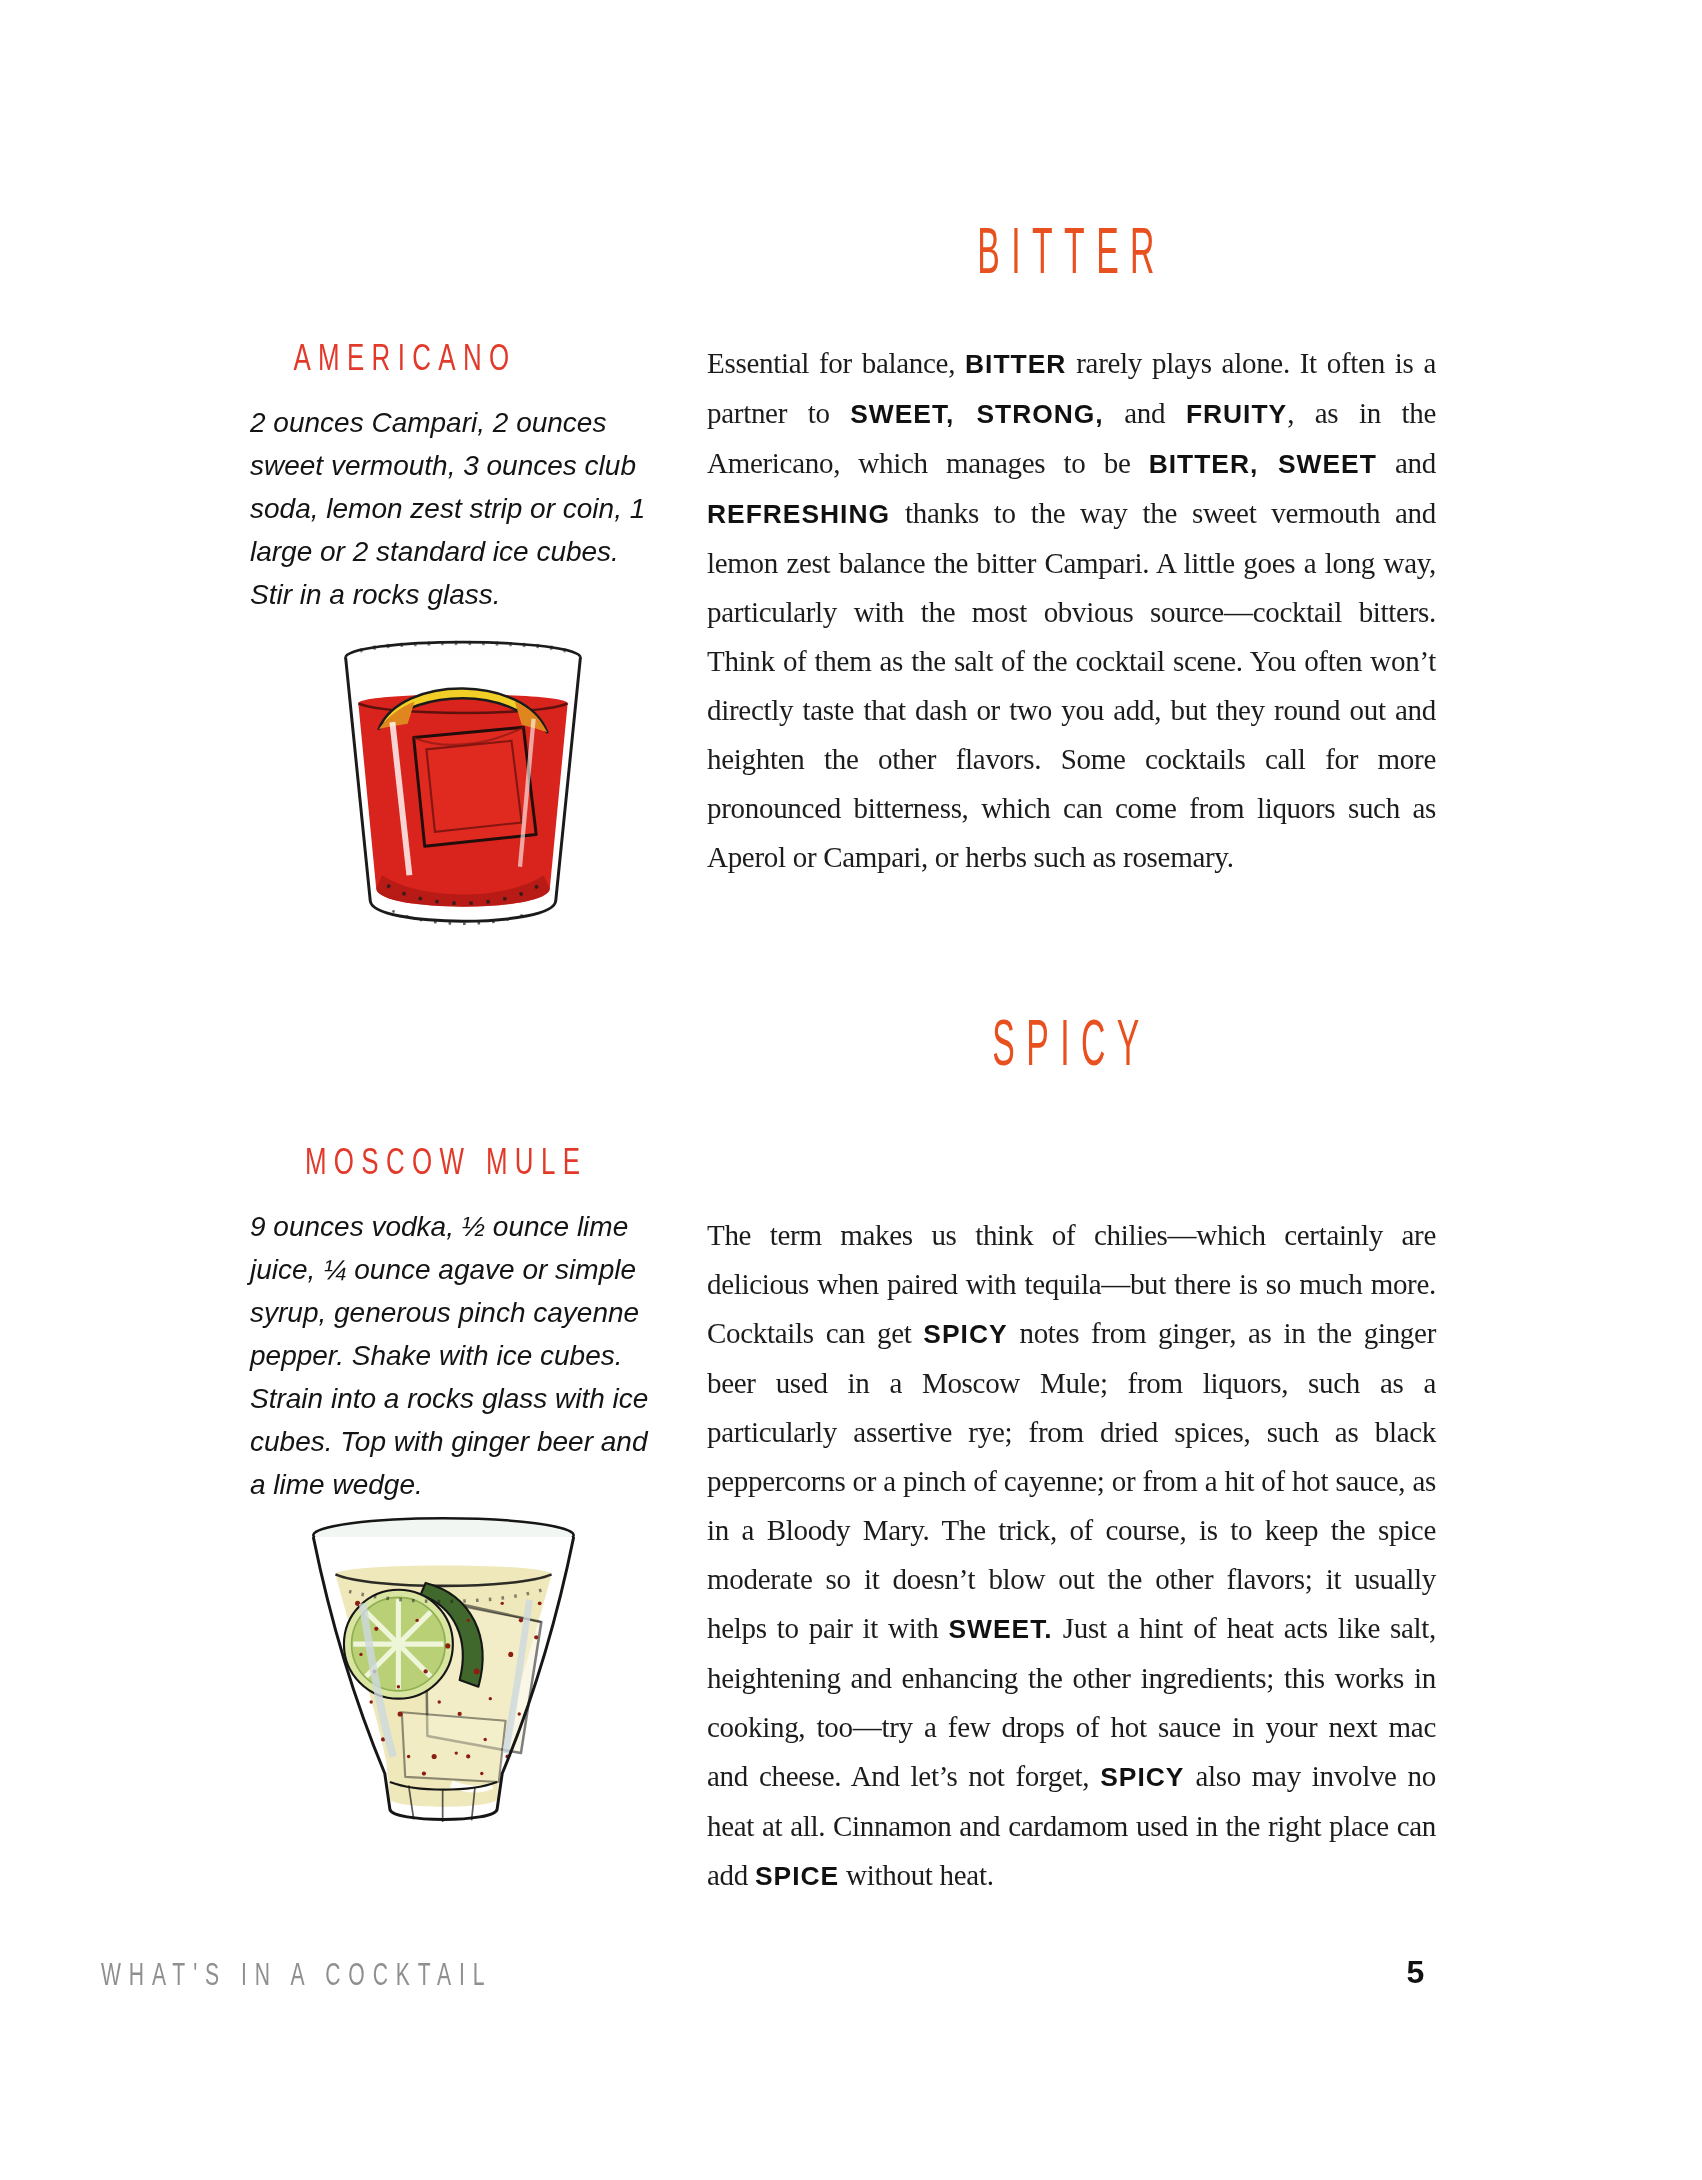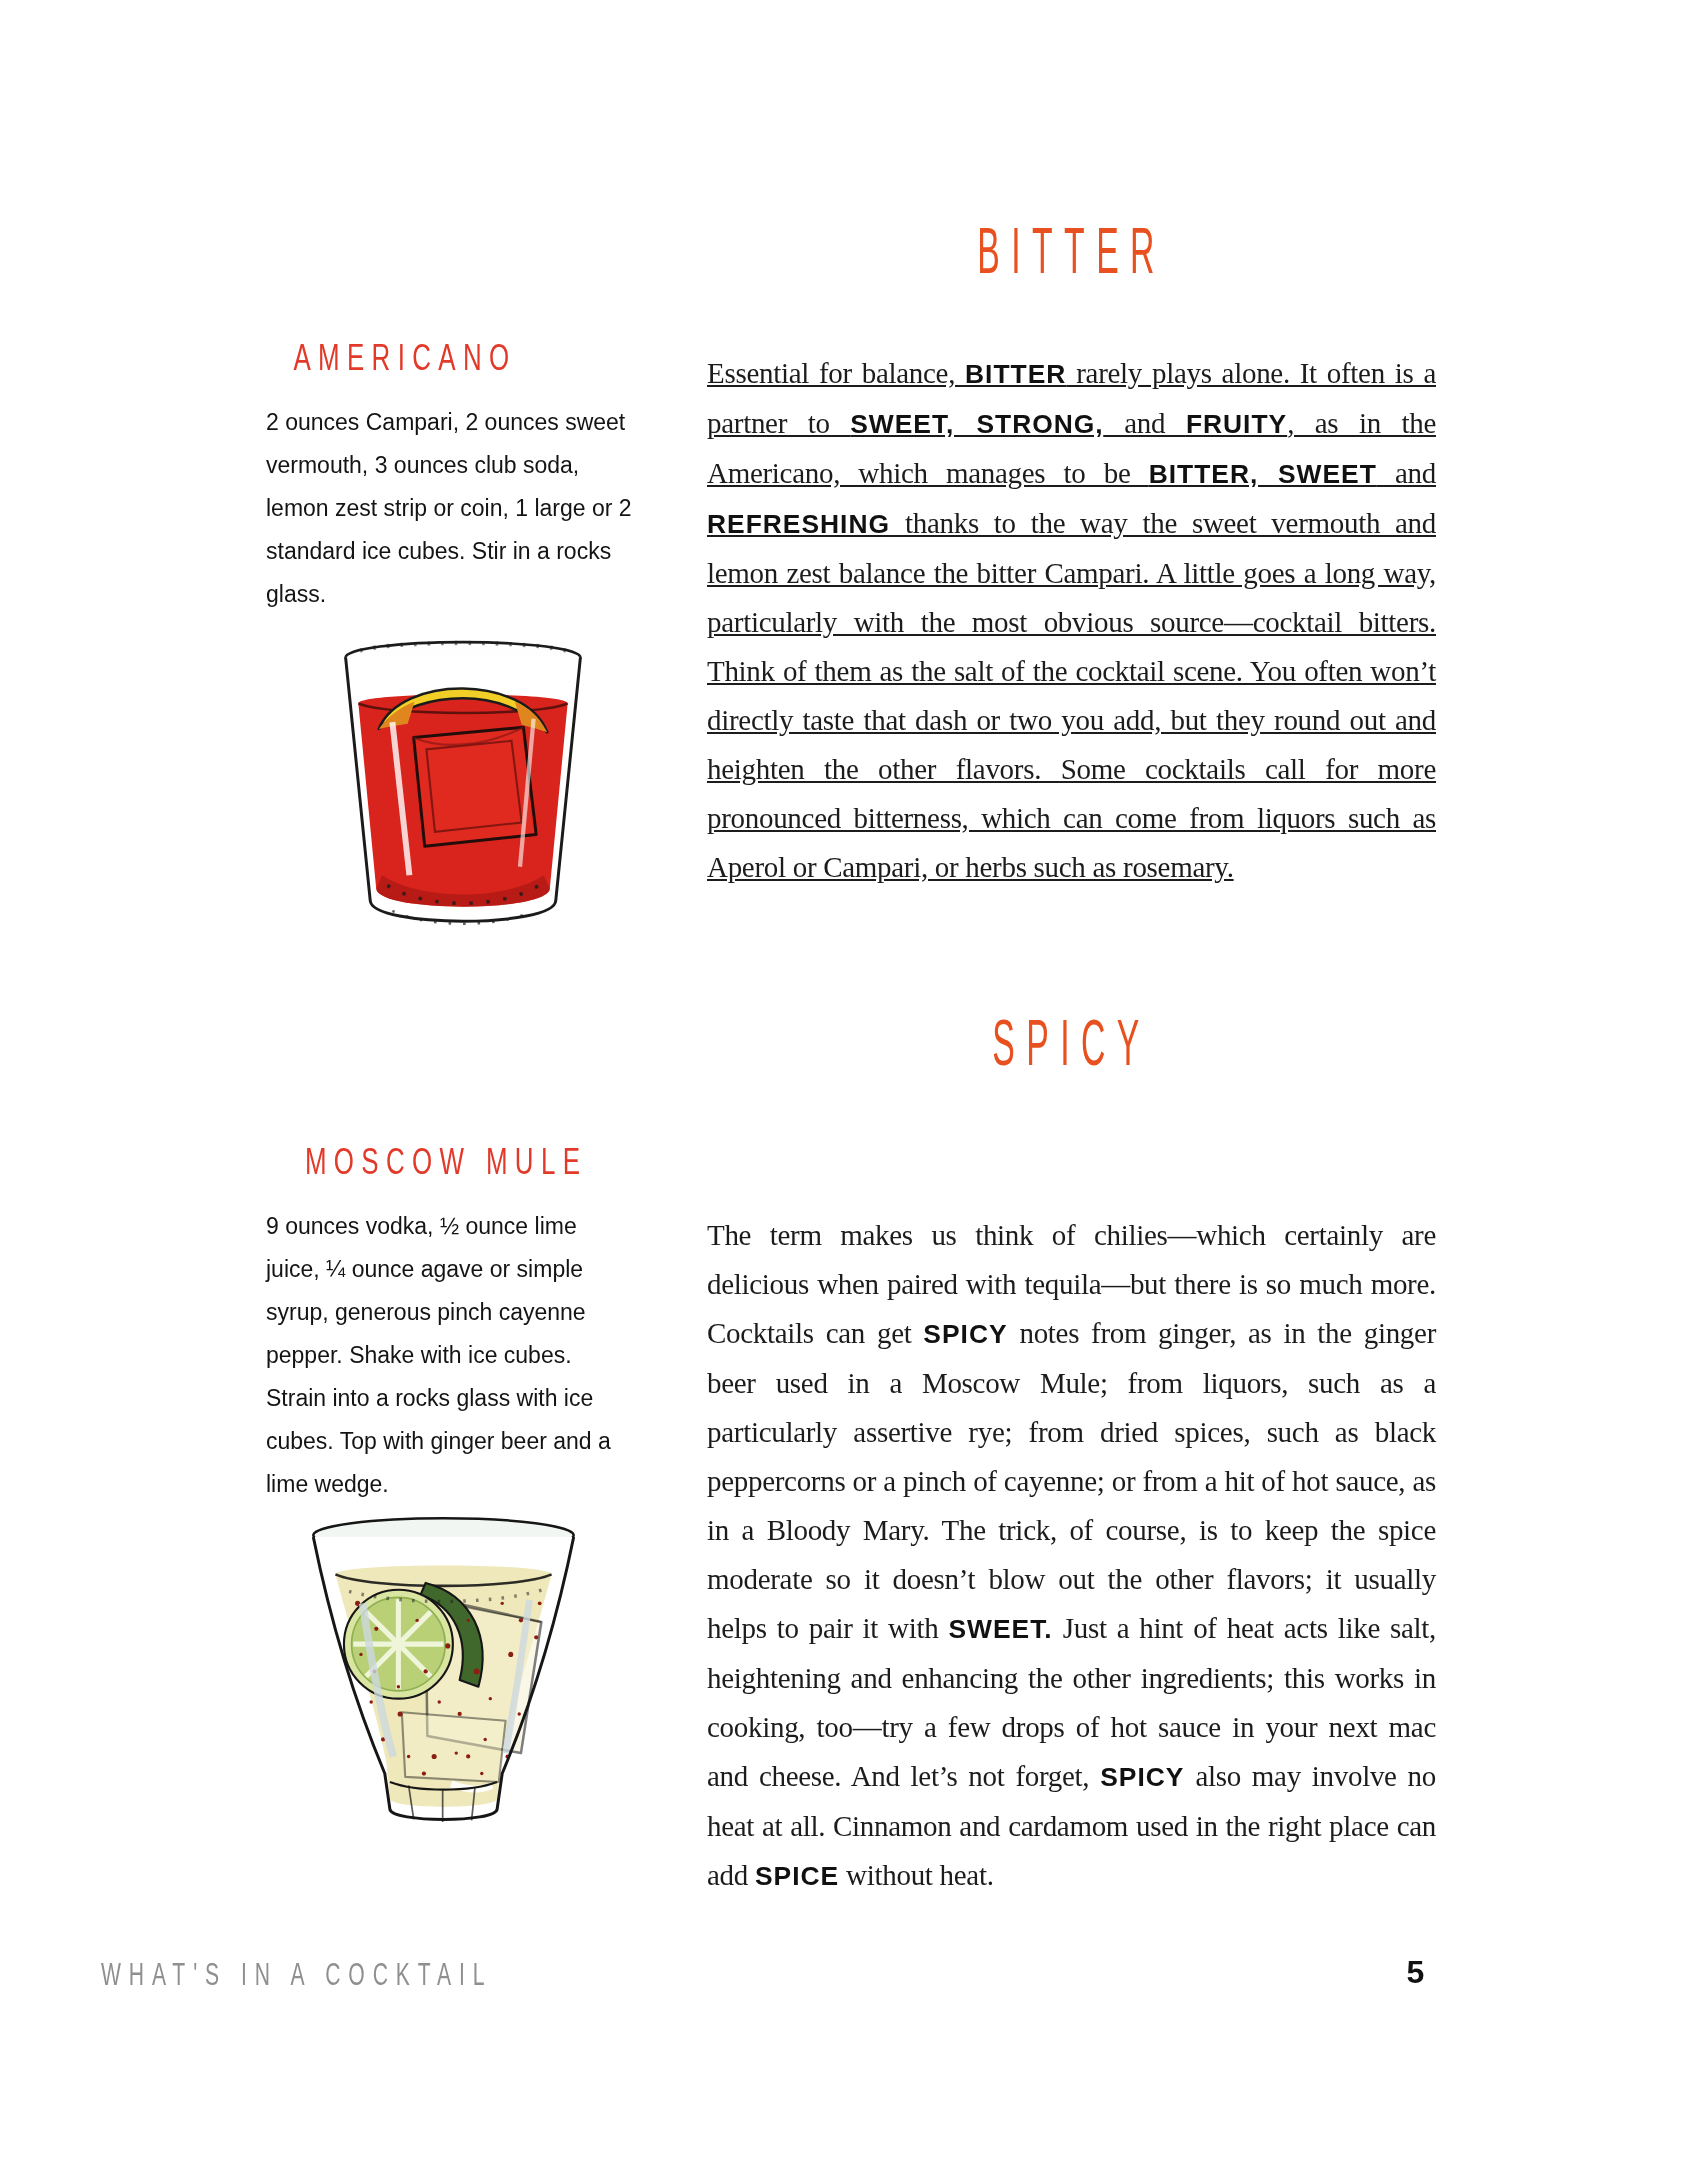--- a/index.html
+++ b/index.html
@@ -25,36 +25,36 @@
   .sb2{top:1141px;}
   .recipe-title{
     margin:0 0 17px 0;color:#E23A2A;font-family:"Liberation Sans",sans-serif;
     font-weight:400;line-height:41px;
   }
   .recipe-title .stretch{
     display:inline-block;font-size:36px;letter-spacing:10.2px;white-space:nowrap;
     transform:scaleX(0.72);transform-origin:center;
   }
   .recipe-text{
-    margin:16px;font-family:"Liberation Sans",sans-serif;font-size:23px;
-    line-height:43px;color:#141414;
+    margin:0;font-family:"Liberation Sans",sans-serif;font-size:28px;
+    line-height:43px;color:#141414;font-style:italic;
   }
 
   
   .illo{position:absolute;}
   .illo1{left:326px;top:620px;width:274px;height:325px;}
   .illo2{left:298px;top:1501px;width:291px;height:334px;}
   .illo svg{display:block;width:100%;height:100%;}
 
   
   .bodycol{
     position:absolute;left:707px;width:729px;text-align:justify;
     font-size:29px;line-height:49px;letter-spacing:-0.3px;color:#1c1c1c;
   }
-  .b1{top:349px;text-decoration:underline;}
+  .b1{top:339px;}
   .b2{top:1211px;}
   .kw{
     font-family:"Liberation Sans",sans-serif;font-weight:700;font-size:26.4px;
     letter-spacing:1px;color:#111;
   }
 
   
   .running-head{
     position:absolute;top:1956px;left:0;width:1703px;text-align:left;
     color:#8F8F8F;font-family:"Liberation Sans",sans-serif;

